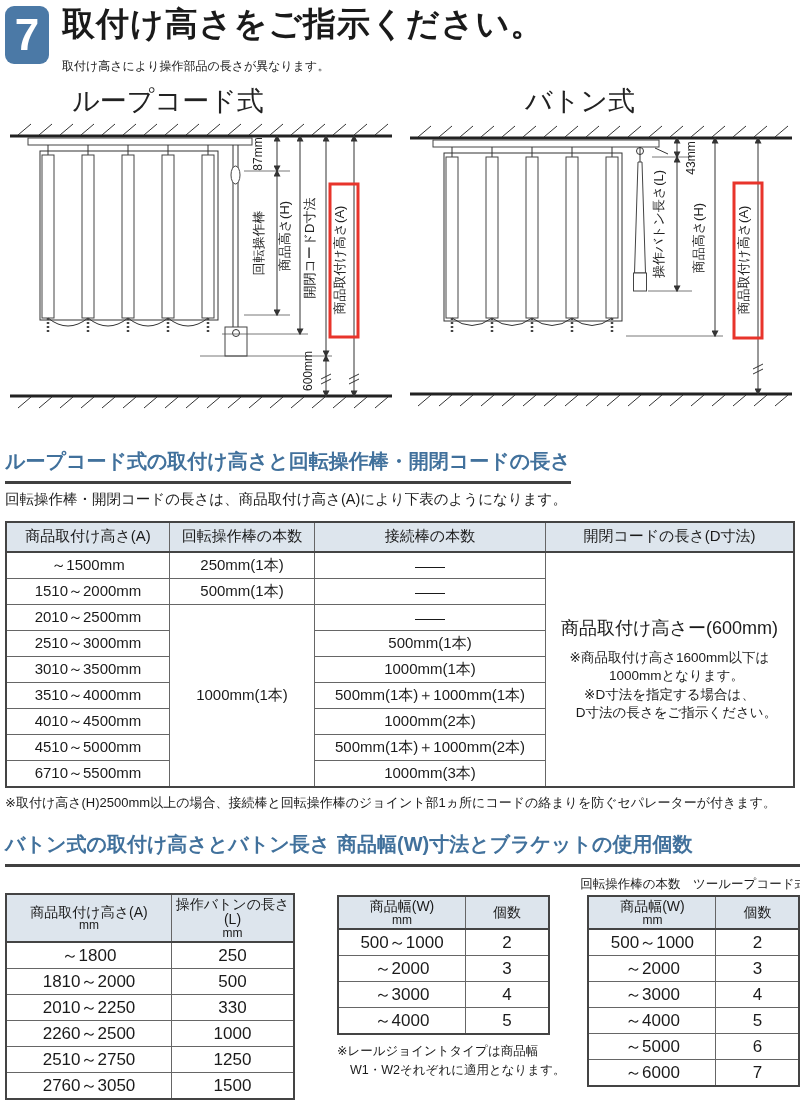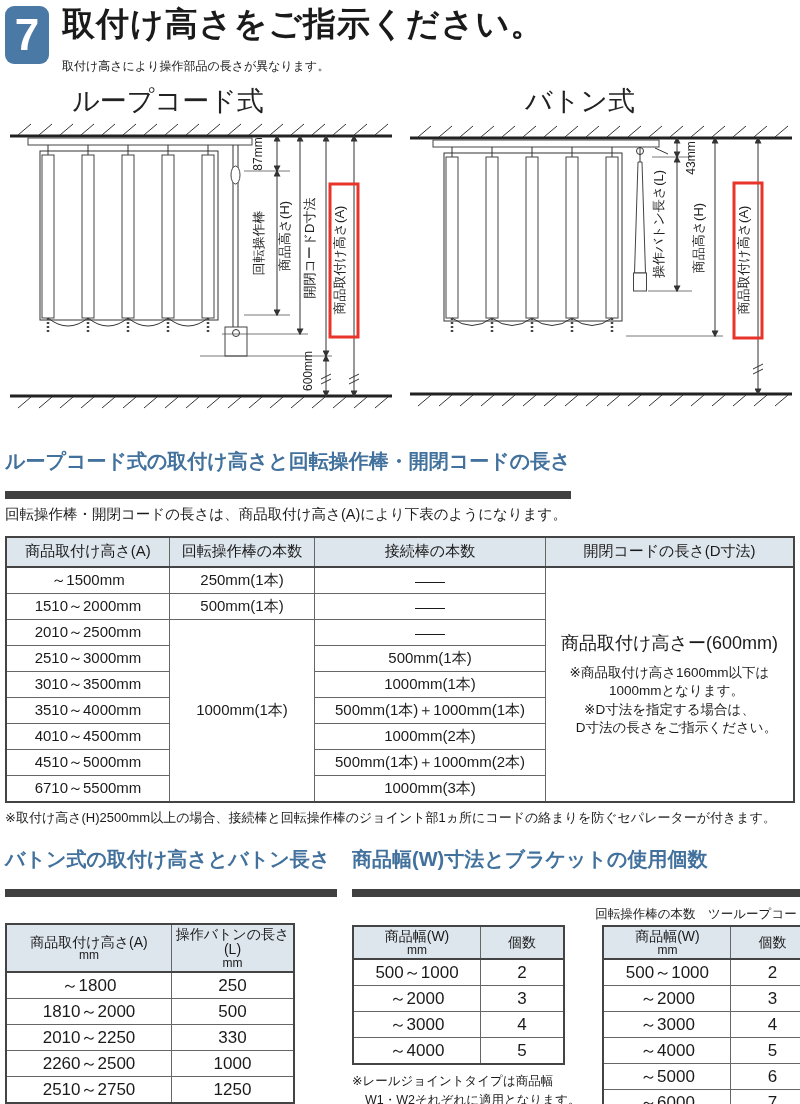--- a/index.html
+++ b/index.html
@@ -21,38 +21,38 @@
   .dim{stroke:#333;stroke-width:1;fill:none;}
   .tick{stroke:#555;stroke-width:0.8;fill:none;}
   .chain{stroke:#444;stroke-width:2.5;stroke-dasharray:2 2;fill:none;}
   .slat{fill:#fff;stroke:#444;stroke-width:1;}
   .dlabel{font-family:"Liberation Sans","DejaVu Sans",sans-serif;font-size:13px;fill:#222;}
   .dlabel.sm{font-size:12px;}
   .dtitle{font-family:"Liberation Sans","DejaVu Sans",sans-serif;font-size:27px;fill:#222;}
   .redbox{fill:none;stroke:#e8342b;stroke-width:3;}
   
   .sec-h{font-size:20px;font-weight:bold;color:#41719c;margin:0;
-    border-bottom:8px solid #404040;padding-bottom:18px;display:inline-block;line-height:1.2;}
+    border-bottom:3px solid #404040;padding-bottom:8px;display:inline-block;line-height:1.2;}
   .sec-h.block{display:block;}
   
   .sec-loop{margin:26px 5px 0;}
   .intro{font-size:14.5px;margin:6px 0 12px;}
   table{border-collapse:collapse;}
   .main-tbl{width:790px;border:2px solid #444;}
   .main-tbl th,.main-tbl td{border:1px solid #666;text-align:center;font-size:15px;
     font-weight:normal;padding:1px 2px;height:23px;}
   .main-tbl thead th{background:#dde5ed;border-bottom:2px solid #444;height:26px;}
   .main-tbl .c1{width:158px;} .main-tbl .c2{width:140px;} .main-tbl .c3{width:226px;text-align:center;}
   .dcell{vertical-align:middle;text-align:left;padding:6px 10px;}
   .dformula{font-size:18px;margin-bottom:9px;}
   .dnote{font-size:13.5px;line-height:1.35;}
   .dnote .cont{padding-left:14px;}
   .tbl-notes{font-size:13px;line-height:1.5;margin:5px 0 0;}
   
-  .bottom{display:flex;margin:20px 5px 0;gap:15px;}
+  .bottom{display:flex;margin:20px 5px 0;}
   .col-l{width:332px;flex:0 0 auto;}
   .col-r{width:472px;flex:0 0 auto;}
   .sub-tbl{border:2px solid #444;margin-top:26px;}
   .sub-tbl th,.sub-tbl td{border:1px solid #666;text-align:center;}
   .sub-tbl thead th{background:#dde5ed;font-weight:normal;font-size:14px;line-height:1.05;
     padding:2px 2px;border-bottom:2px solid #444;}
   .sub-tbl thead .unit{font-size:12px;display:block;}
   .sub-tbl td{font-size:17px;height:25px;padding:0 4px;}
   .baton-tbl{width:290px;} .baton-tbl .c1{width:160px;}
   .pair{display:flex;gap:22px;margin-top:0;}
@@ -311,20 +311,24 @@
             <td>2010～2250</td>
             <td>330</td>
           </tr>
           <tr>
             <td>2260～2500</td>
             <td>1000</td>
           </tr>
           <tr>
             <td>2510～2750</td>
             <td>1250</td>
+          </tr>
+          <tr>
+            <td>2760～3050</td>
+            <td>1500</td>
           </tr>
         </tbody>
       </table>
     </div>
 
     <div class="col-r">
       <h2 class="sec-h block">商品幅(W)寸法とブラケットの使用個数</h2>
       <div class="cap">回転操作棒の本数　ツーループコード式</div>
       <div class="pair">
 

